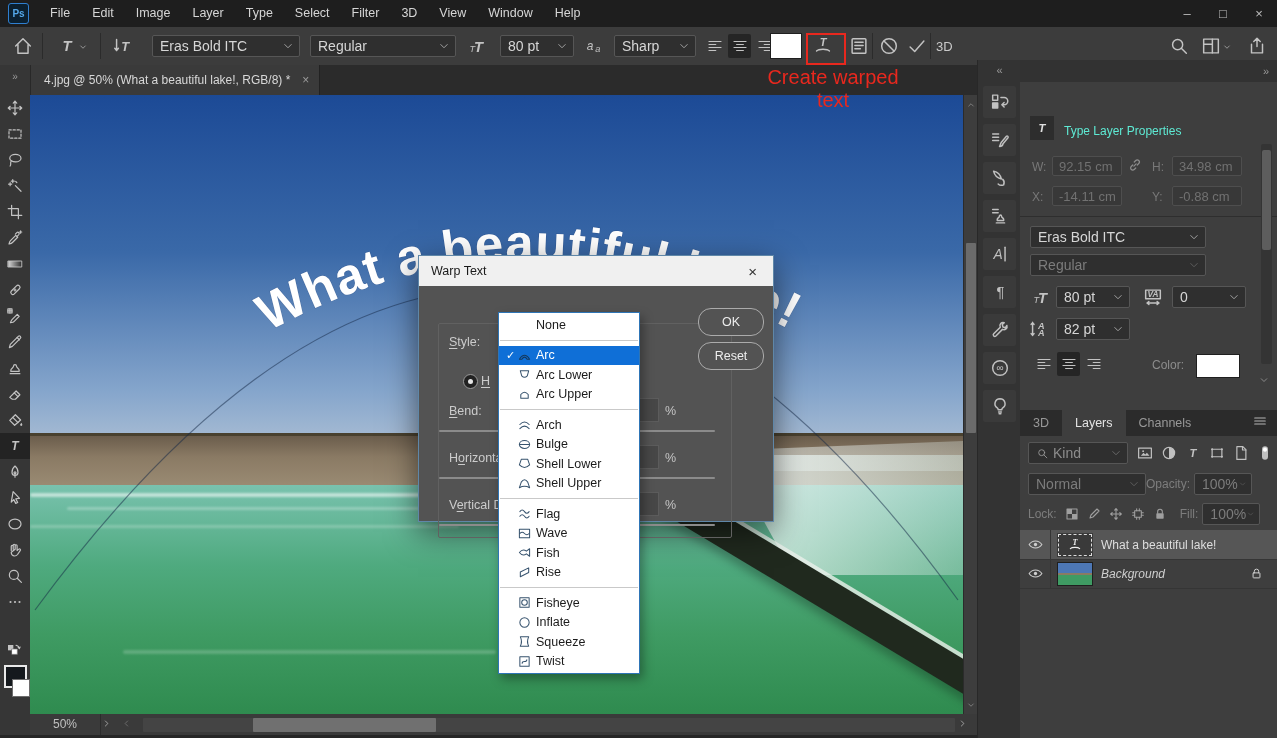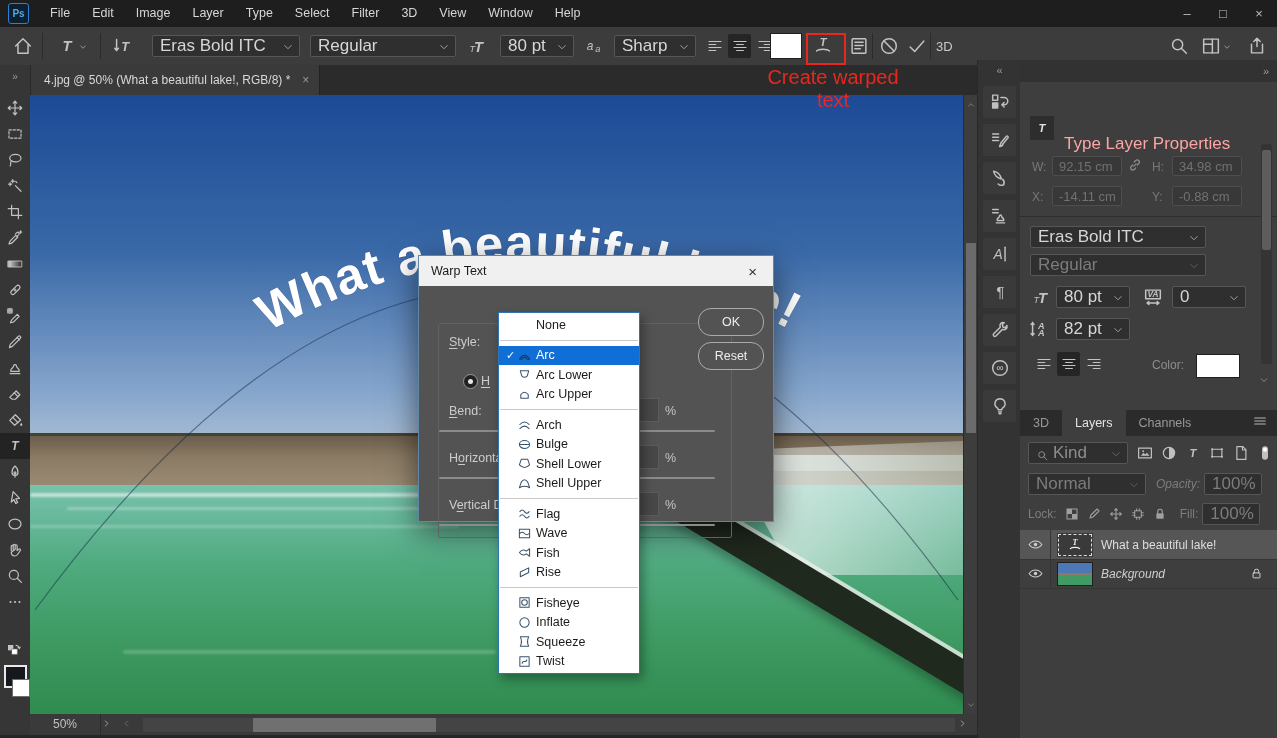--- a/index.html
+++ b/index.html
@@ -16,21 +16,21 @@
   .menu-item{padding:0 11px;color:#d6d6d6;font-size:12.5px;line-height:27px;cursor:default;}
   .win-controls{margin-left:auto;display:flex;}
   .winbtn{width:36px;height:26px;display:flex;align-items:center;justify-content:center;
           color:#bdbdbd;font-size:13px;}
   
   .optionsbar{position:absolute;left:0;top:27px;width:1277px;height:38px;background:#3c3c3c;
               border-bottom:1px solid #262626;}
   .ob{position:absolute;top:0;height:38px;display:flex;align-items:center;color:#c7c7c7;}
   .ob-sep{position:absolute;top:6px;width:1px;height:26px;background:#2b2b2b;}
   .combo{background:#2f2f2f;border:1px solid #565656;border-radius:2px;color:#d6d6d6;
-         font-size:17px;display:flex;align-items:center;padding:0 4px 0 7px;height:22px;box-sizing:border-box;}
+         font-size:14px;display:flex;align-items:center;padding:0 4px 0 7px;height:22px;box-sizing:border-box;}
   .combo .chev{margin-left:auto;width:14px;height:14px;color:#a8a8a8;}
   .combo.dis{color:#7c7c7c;}
   .icbtn{display:flex;align-items:center;justify-content:center;color:#c3c3c3;}
   .ti{display:block;width:18px;height:18px;}
   .ti.big{width:22px;height:22px;}
   .swatch-white{width:30px;height:24px;background:#ffffff;border:1px solid #1f1f1f;}
   .red-box{position:absolute;left:806px;top:33px;width:36px;height:28px;border:2px solid #e8281e;z-index:5;}
   .annotation{position:absolute;left:758px;top:66px;width:150px;text-align:center;color:#e8281e;
               font-size:20px;z-index:6;}
   .align3{display:flex;gap:2px;}
@@ -98,21 +98,21 @@
   .rp-head{position:absolute;left:0;top:0;width:257px;height:22px;background:#323232;
            display:flex;align-items:center;justify-content:flex-end;padding-right:8px;
            box-sizing:border-box;color:#9a9a9a;font-size:11px;}
   .tabbar{position:absolute;left:0;width:257px;height:26px;background:#2b2b2b;display:flex;align-items:flex-end;}
   .ptab{height:26px;line-height:26px;padding:0 13px;color:#989898;font-size:12.5px;background:#2b2b2b;}
   .ptab.active{background:#3e3e3e;color:#e3e3e3;}
   .panel-menu{margin-left:auto;width:22px;height:22px;color:#b5b5b5;margin-right:4px;align-self:center;}
   .props-body{position:absolute;left:0;top:48px;width:257px;height:302px;}
   .type-badge{position:absolute;left:10px;top:8px;width:24px;height:24px;background:#2d2d2d;
               display:flex;align-items:center;justify-content:center;color:#e0e0e0;}
-  .subtitle{position:absolute;left:44px;top:26px;color:#fca5a5;font-size:17px;}
+  .subtitle{position:absolute;left:44px;top:16px;color:#5eead4;font-size:12px;}
   .fieldlbl{position:absolute;color:#787878;font-size:12px;}
   .field{position:absolute;width:70px;height:20px;background:#383838;border:1px solid #4e4e4e;
          border-radius:2px;color:#717171;font-size:13px;line-height:20px;padding-left:6px;box-sizing:border-box;}
   .divline{position:absolute;left:0;width:257px;height:1px;background:#2e2e2e;}
   .pcombo{position:absolute;height:22px;}
   .picon{position:absolute;width:22px;height:22px;color:#c3c3c3;}
   .pscroll{position:absolute;left:241px;top:36px;width:11px;height:220px;background:#343434;border-radius:2px;}
   .pscroll-thumb{position:absolute;left:1px;top:6px;width:9px;height:100px;background:#5d5d5d;border-radius:2px;}
   .colorlbl{position:absolute;color:#8d8d8d;font-size:12px;}
   .color-swatch{position:absolute;width:42px;height:22px;background:#fff;border:1px solid #1f1f1f;}
@@ -767,21 +767,21 @@
               </svg></i>
           </div>
         </div>
       <div class="lrow" style="top:36px;height:24px;padding-left:8px;box-sizing:border-box;">
         <div class="combo dis" style="width:118px;">
             <span>Normal</span>
             <i class="chev" style="opacity:.4"><svg viewBox="0 0 24 24" width="100%" height="100%" fill="none" stroke="currentColor" stroke-width="1.6" stroke-linecap="round" stroke-linejoin="round">
                 <path d="M6.5 9.5L12 15l5.5-5.5"></path>
               </svg></i>
           </div>
-        <span class="dim-lbl" style="margin-left:10px;font-style:italic;">Opacity:</span>
+        <span class="dim-lbl" style="margin-left:0;">Opacity:</span>
         <div class="combo dis" style="width:58px;margin-left:4px;">
             <span>100%</span>
             <i class="chev" style="opacity:.4"><svg viewBox="0 0 24 24" width="100%" height="100%" fill="none" stroke="currentColor" stroke-width="1.6" stroke-linecap="round" stroke-linejoin="round">
                 <path d="M6.5 9.5L12 15l5.5-5.5"></path>
               </svg></i>
           </div>
       </div>
       <div class="lrow" style="top:66px;height:24px;padding-left:8px;box-sizing:border-box;">
         <span class="dim-lbl">Lock:</span>
         <div id="lock-icons" style="display:flex;gap:3px;margin-left:6px;">

